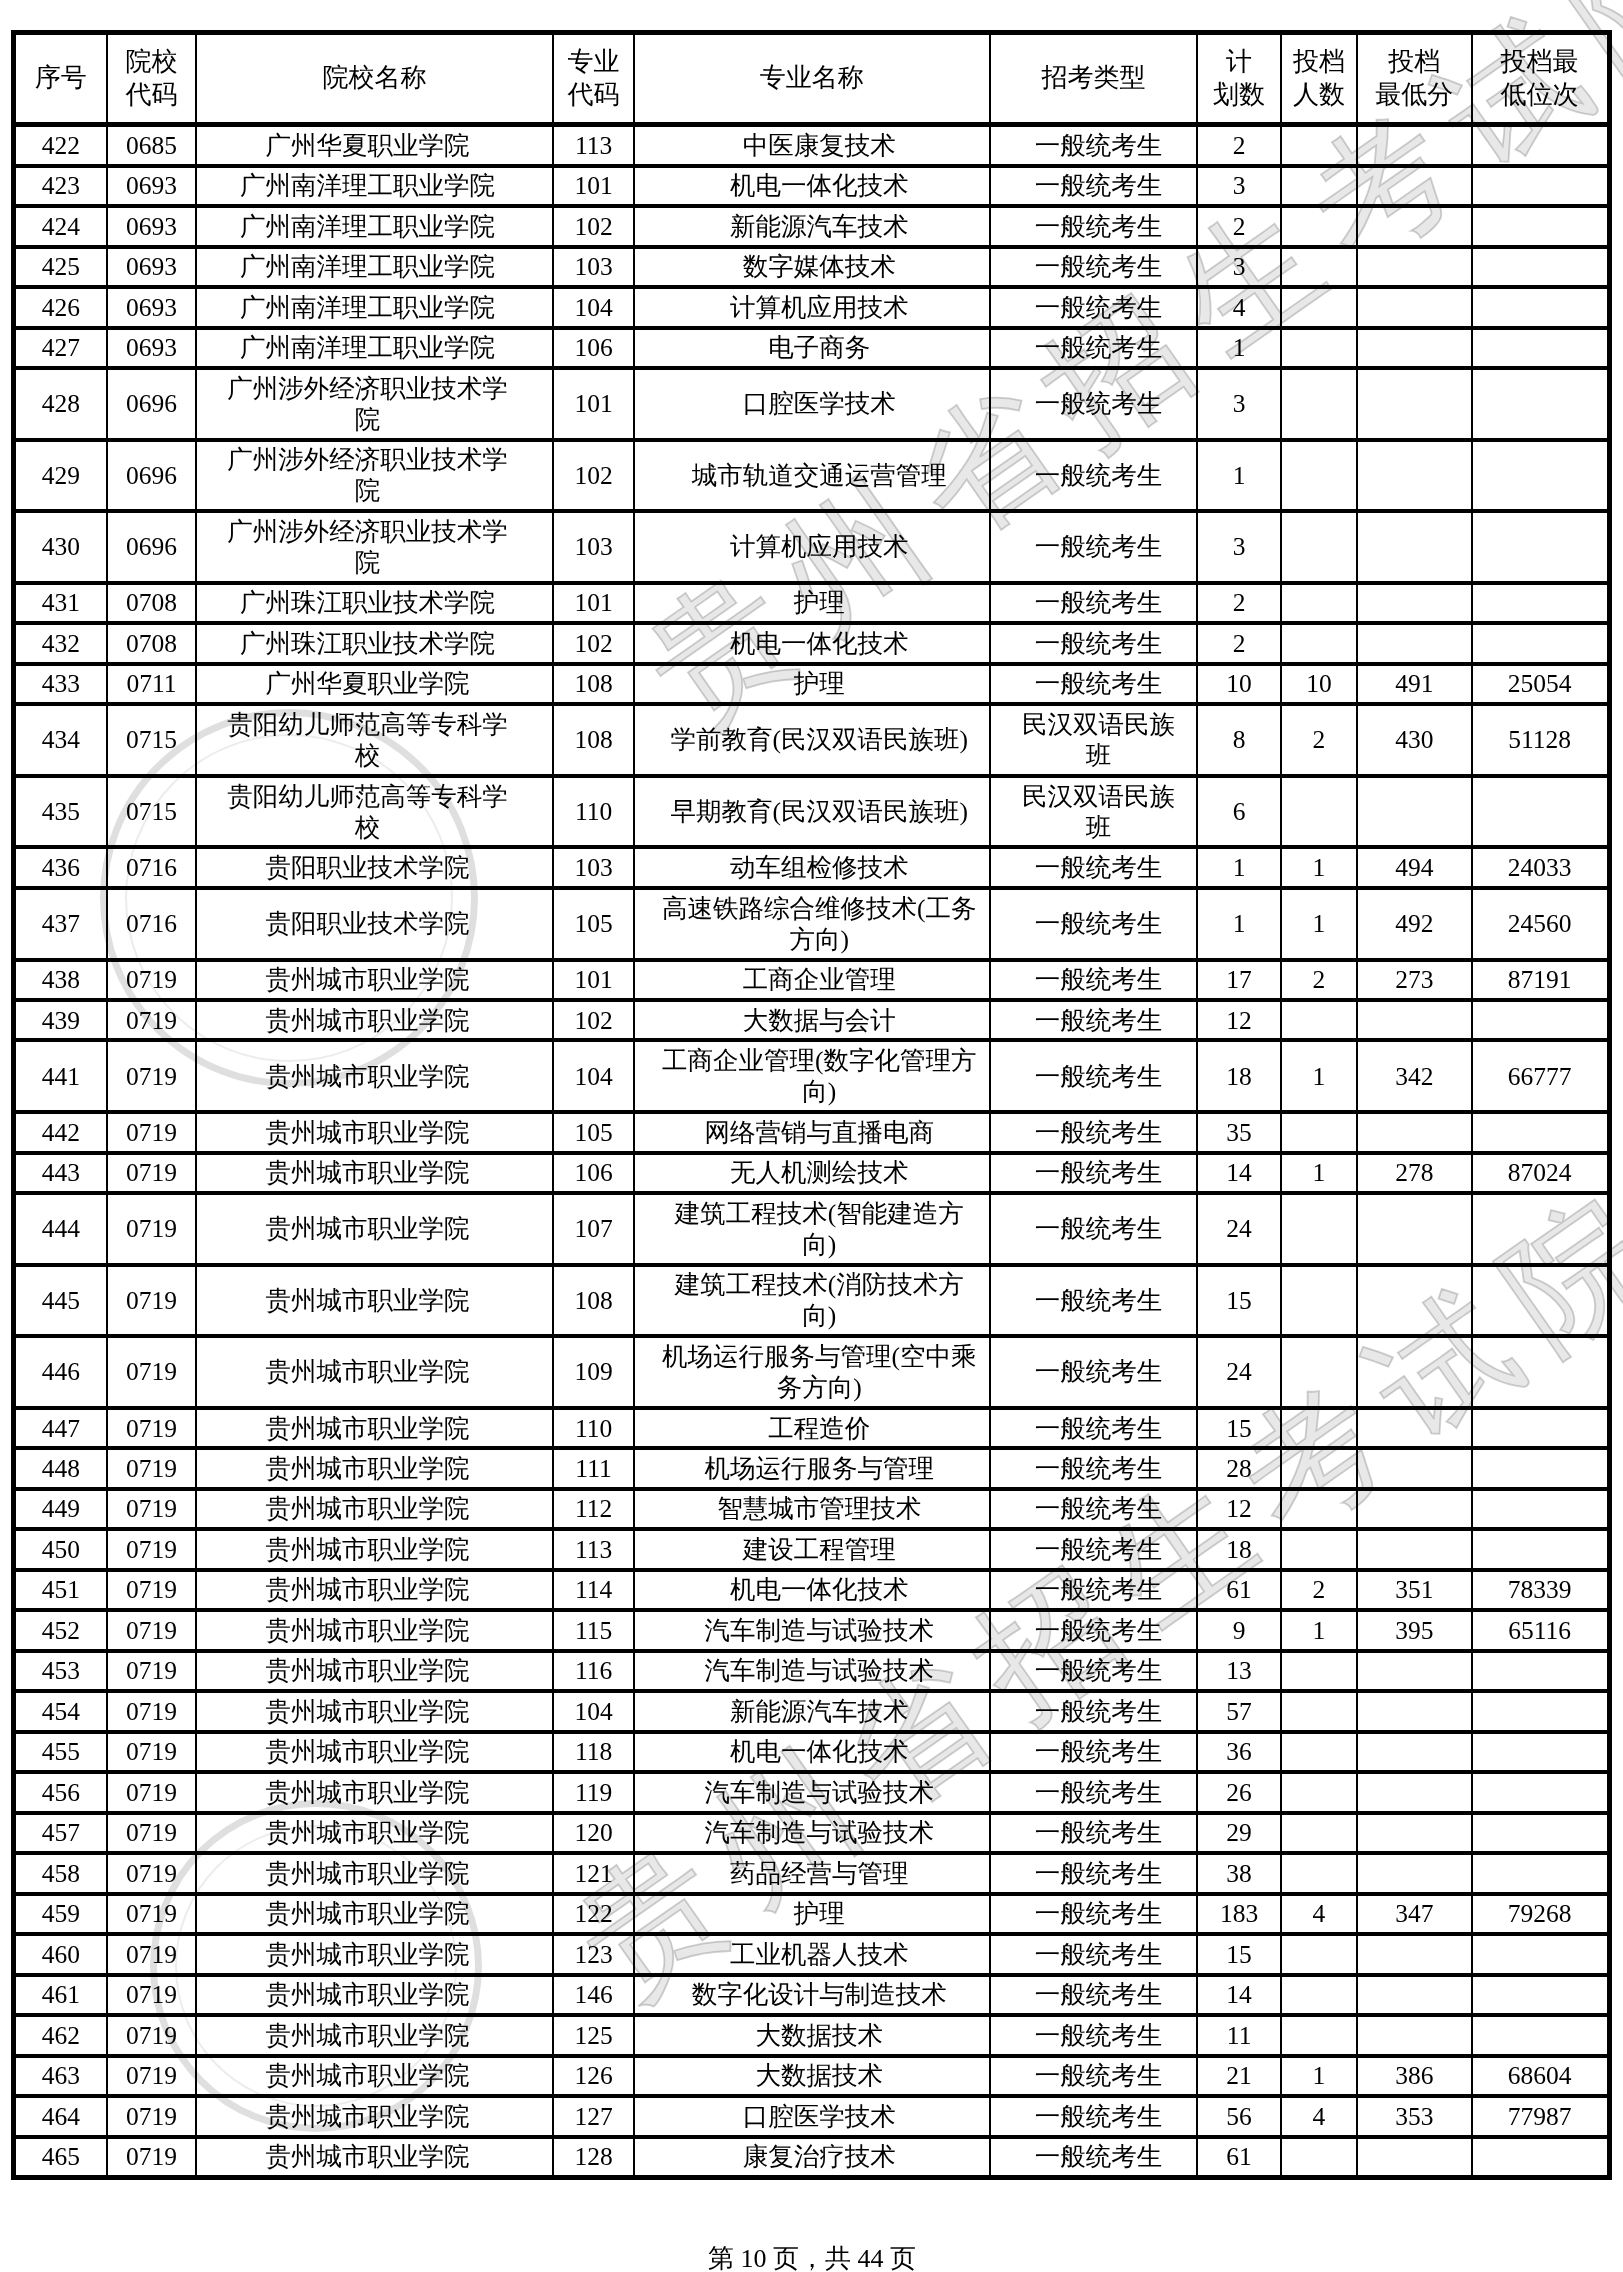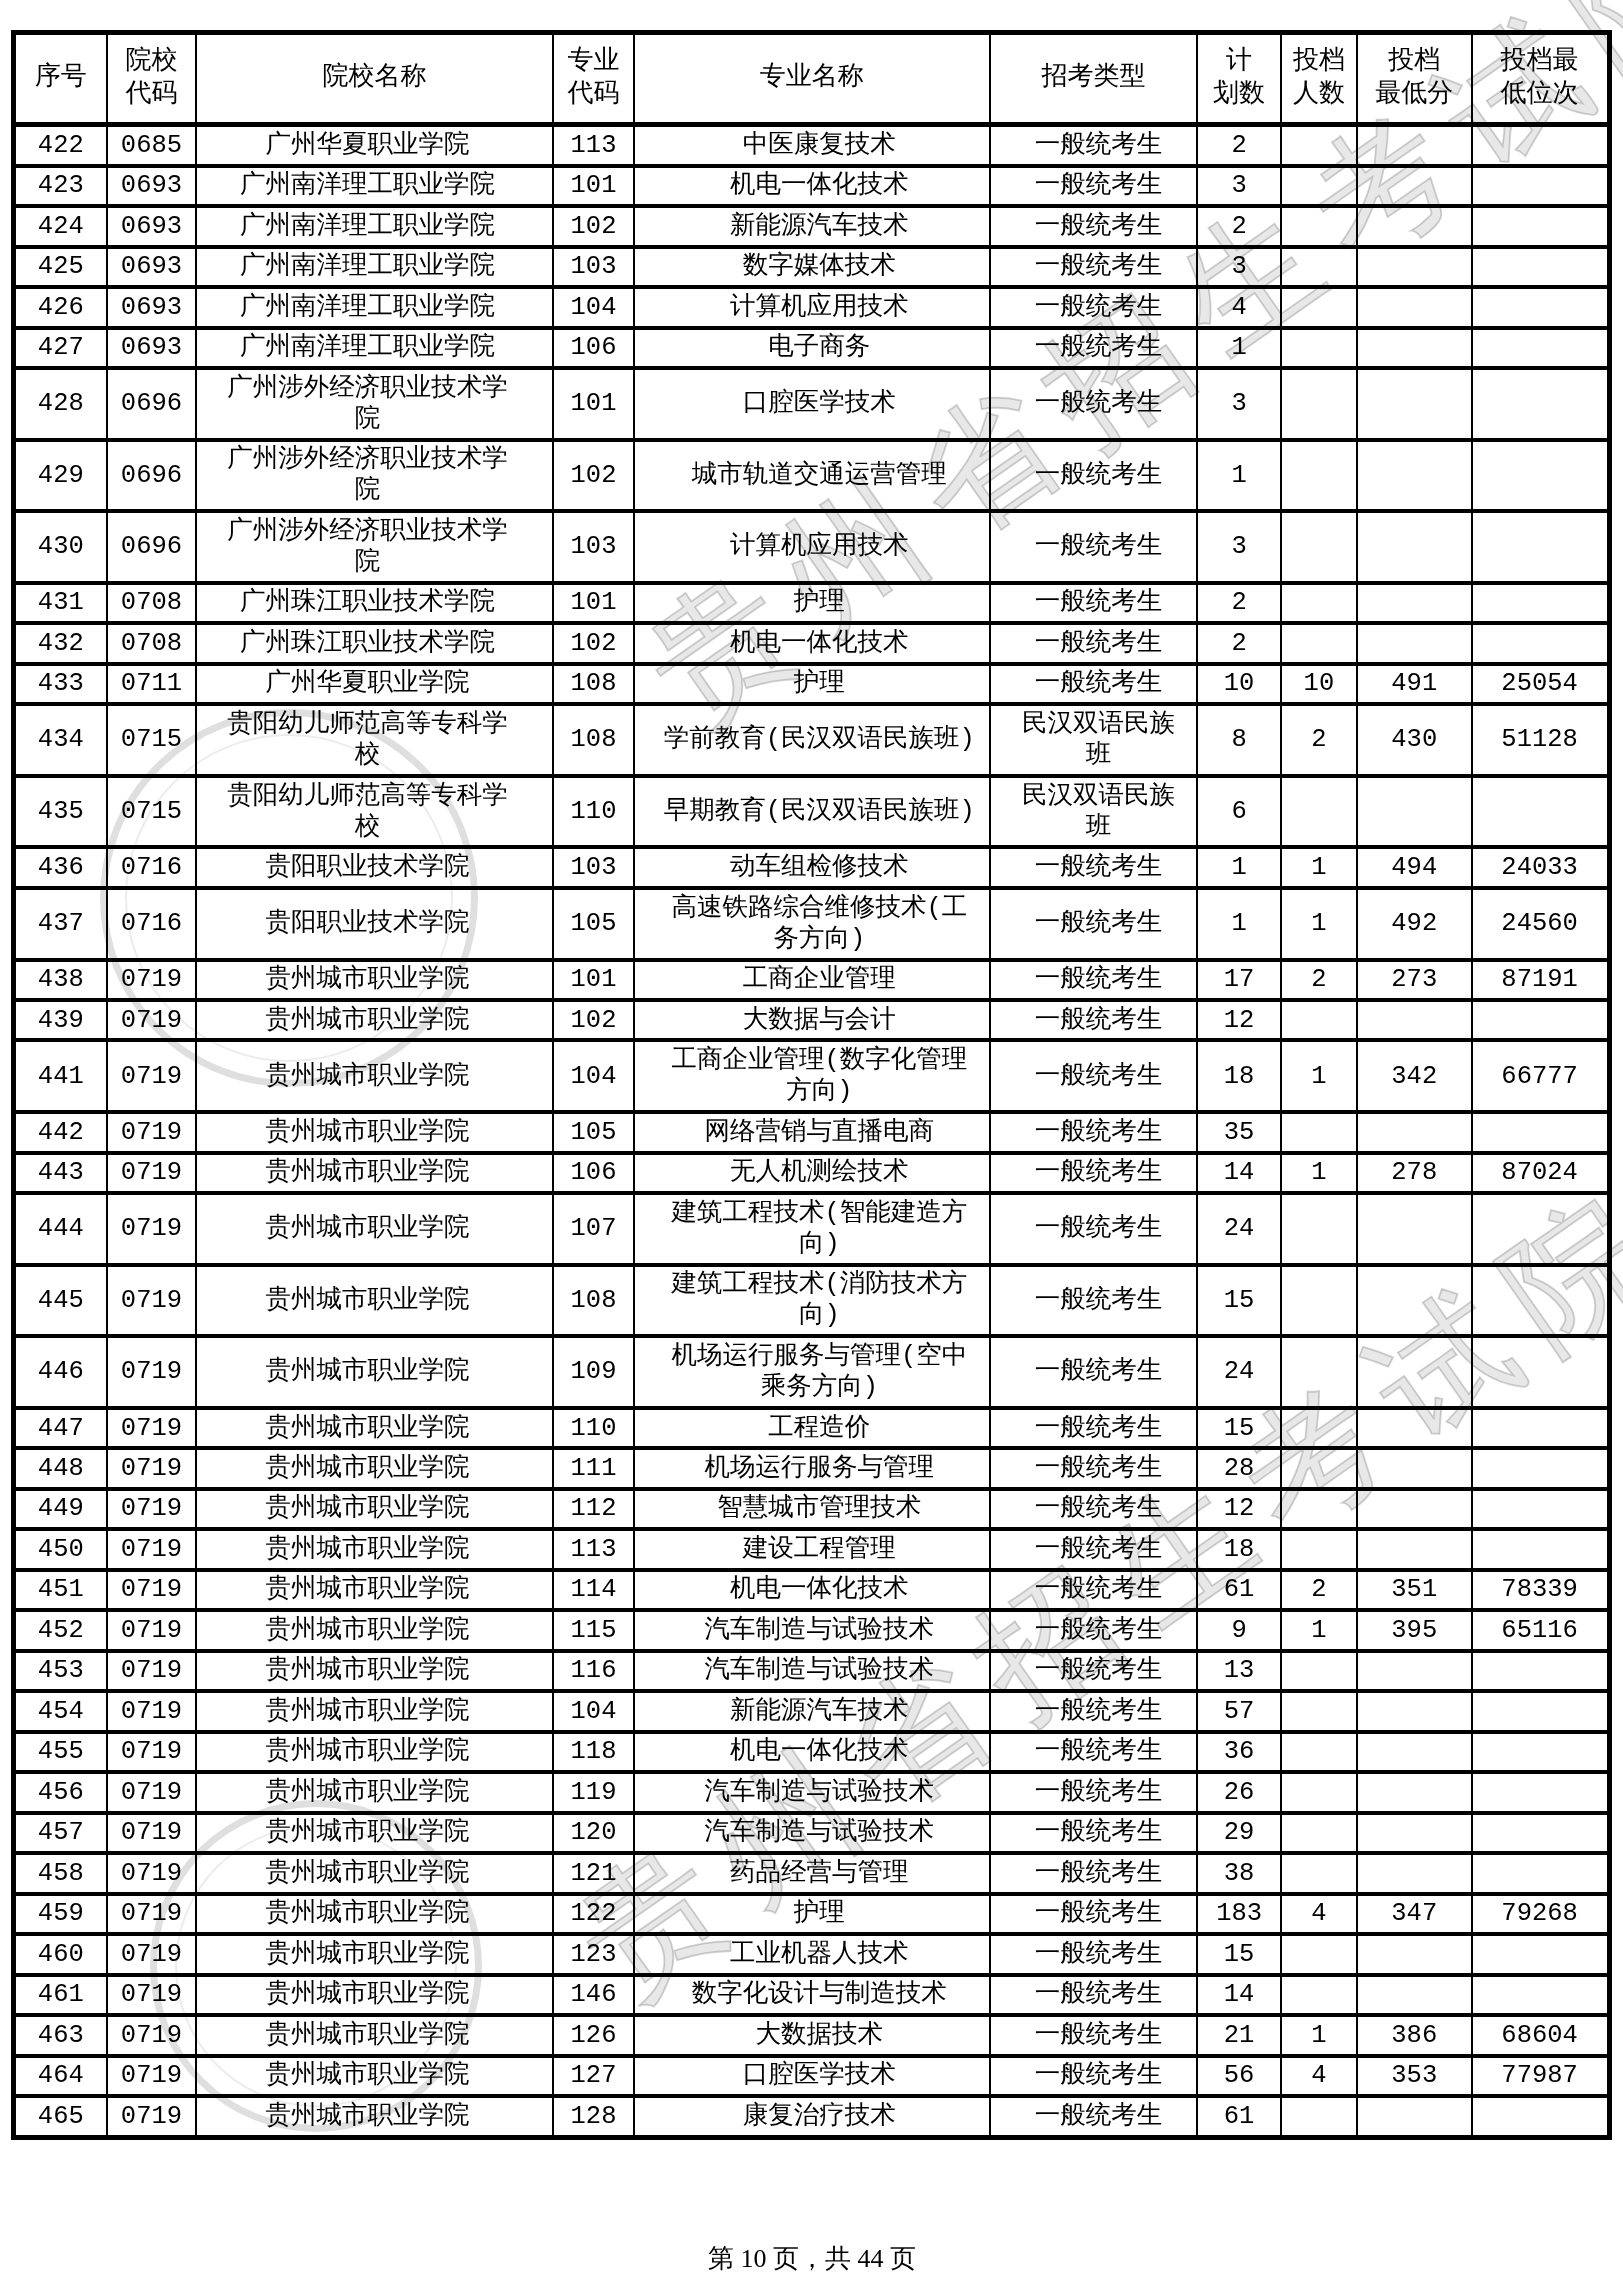--- a/index.html
+++ b/index.html
@@ -49,21 +49,20 @@
   table.grid {
     position: absolute;
     z-index: 1;
     left: 10.5px;
     top: 29.5px;
     width: 1601px;
     table-layout: fixed;
     border-collapse: collapse;
     border: 5.5px solid #000;
     background: transparent;
-    font-family: Liberation Mono, monospace;
   }
   col.c1  { width: 5.90%; }
   col.c2  { width: 5.55%; }
   col.c3  { width: 22.40%; }
   col.c4  { width: 5.05%; }
   col.c5  { width: 22.30%; }
   col.c6  { width: 13.00%; }
   col.c7  { width: 5.25%; }
   col.c8  { width: 4.75%; }
   col.c9  { width: 7.20%; }
@@ -618,20 +617,32 @@
           <td>贵州城市职业学院</td>
           <td>146</td>
           <td>数字化设计与制造技术</td>
           <td>一般统考生</td>
           <td>14</td>
           <td></td>
           <td></td>
           <td></td>
         </tr>
         <tr>
+          <td>462</td>
+          <td>0719</td>
+          <td>贵州城市职业学院</td>
+          <td>125</td>
+          <td>大数据技术</td>
+          <td>一般统考生</td>
+          <td>11</td>
+          <td></td>
+          <td></td>
+          <td></td>
+        </tr>
+        <tr>
           <td>463</td>
           <td>0719</td>
           <td>贵州城市职业学院</td>
           <td>126</td>
           <td>大数据技术</td>
           <td>一般统考生</td>
           <td>21</td>
           <td>1</td>
           <td>386</td>
           <td>68604</td>

